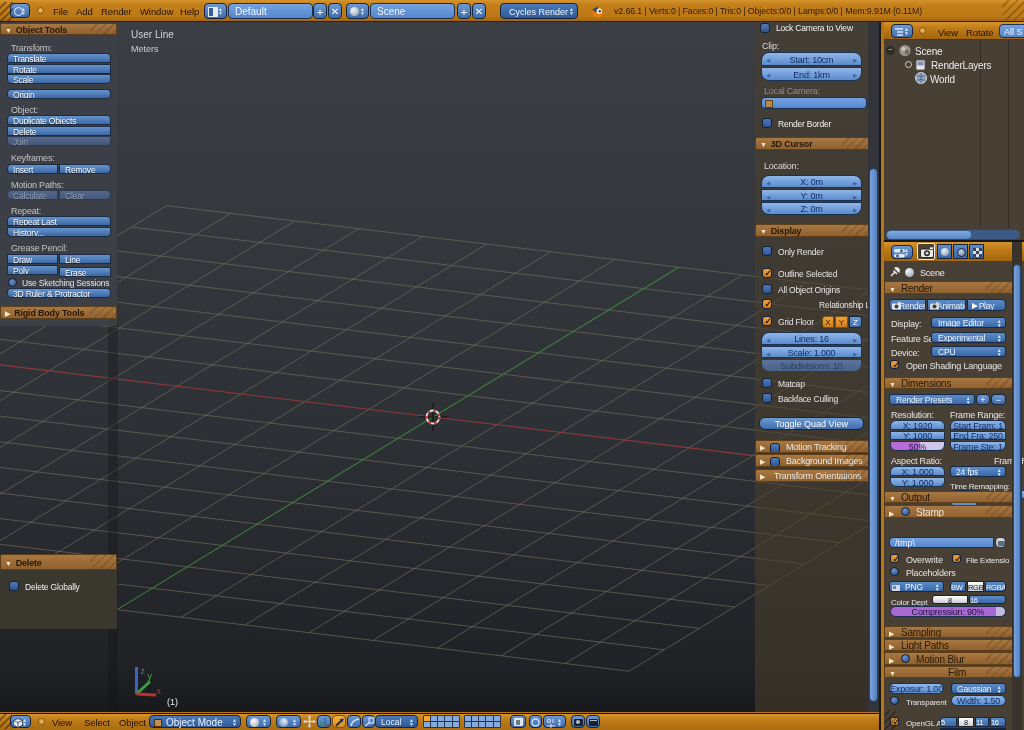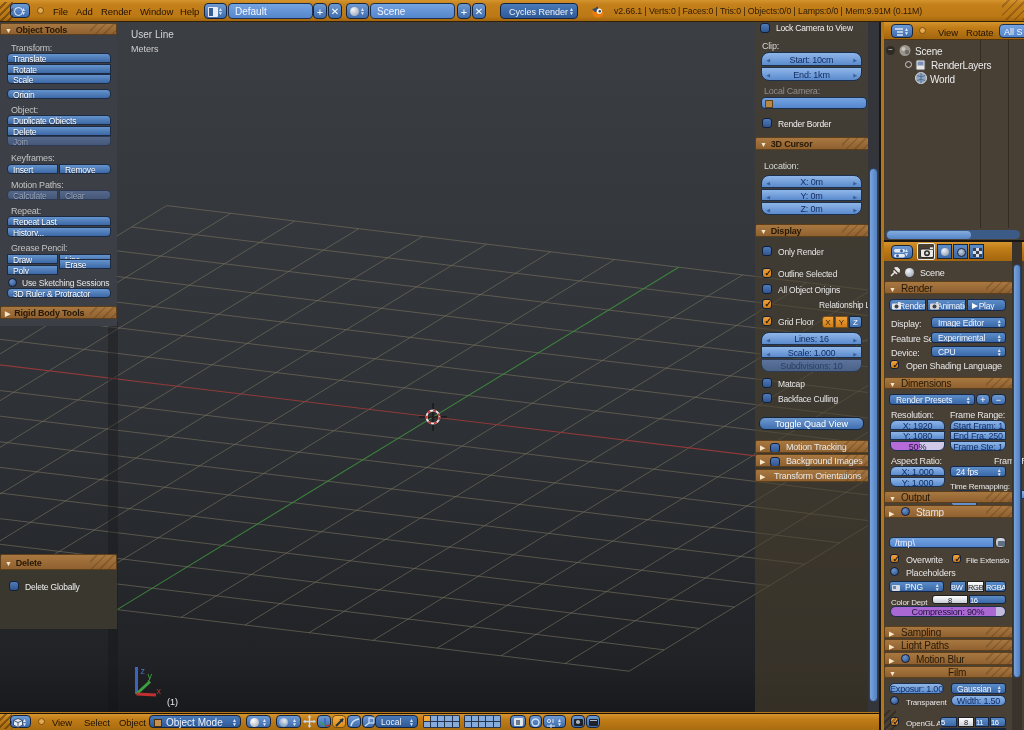--- a/index.html
+++ b/index.html
@@ -142,21 +142,21 @@
     <div class="label" style="left:11px;top:180px;">Motion Paths:</div>
     <div class="btn dis" style="left:7px;top:190px;width:51px;height:10px;border-radius:4px 0 0 4px;">Calculate</div>
     <div class="btn dis" style="left:59px;top:190px;width:52px;height:10px;border-radius:0 4px 4px 0;">Clear</div>
     <div class="label" style="left:11px;top:206px;">Repeat:</div>
     <div class="btn" style="left:7px;top:216px;width:104px;height:10px;border-radius:4px 4px 0 0;">Repeat Last</div>
     <div class="btn" style="left:7px;top:227px;width:104px;height:10px;border-radius:0 0 4px 4px;">History...</div>
     <div class="label" style="left:11px;top:243px;">Grease Pencil:</div>
     <div class="btn" style="left:7px;top:254px;width:51px;height:10px;">Draw</div>
     <div class="btn" style="left:59px;top:254px;width:52px;height:10px;">Line</div>
     <div class="btn" style="left:7px;top:265px;width:51px;height:10px;">Poly</div>
-    <div class="btn" style="left:59px;top:259px;width:52px;height:10px;">Erase</div>
+    <div class="btn" style="left:59px;top:267px;width:52px;height:10px;">Erase</div>
     <div class="cbc" style="left:8px;top:278px;width:9px;height:9px;"></div>
     <div class="cbtxt" style="left:22px;top:278px;font-size:8.5px;">Use Sketching Sessions</div>
     <div class="btn" style="left:7px;top:288px;width:104px;height:10px;border-radius:4px;">3D Ruler &amp; Protractor</div>
     <div class="phead" style="left:0;top:306px;width:117px;height:13px;line-height:13px;"><span class="tri">▶</span>Rigid Body Tools<div class="stripes"></div></div>
     <div class="abs" style="left:0;top:554px;width:117px;height:75px;background:#3a372f;"></div>
     <div class="phead" style="left:0;top:554px;width:117px;height:16px;line-height:16px;"><span class="tri">▼</span>Delete<div class="stripes"></div></div>
     <div class="cb" style="left:9px;top:581px;"></div>
     <div class="cbtxt" style="left:25px;top:582px;color:#f0f0f0;">Delete Globally</div>
     <div class="abs" style="left:755px;top:22px;width:113px;height:690px;background:rgba(74,64,44,0.58);"></div>
     <div class="cb" style="left:760px;top:23px;"></div>

